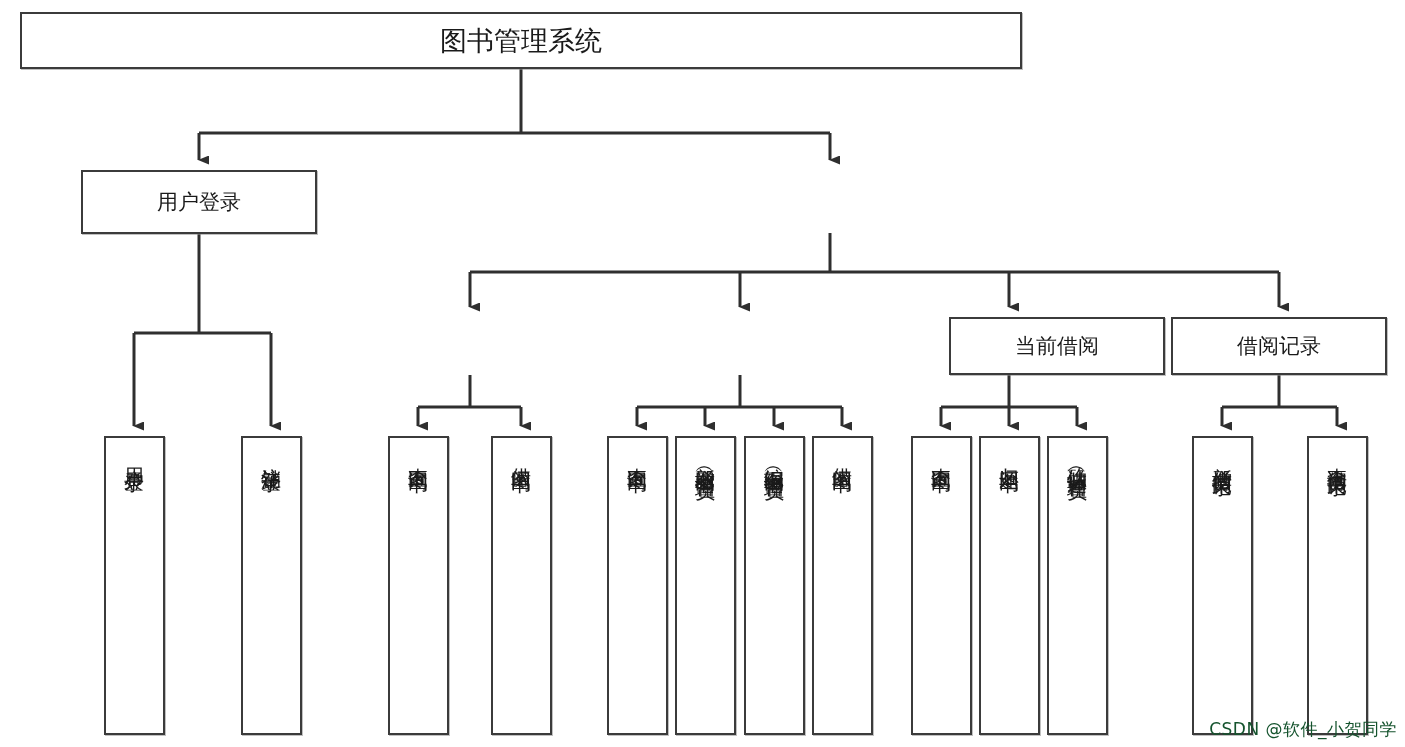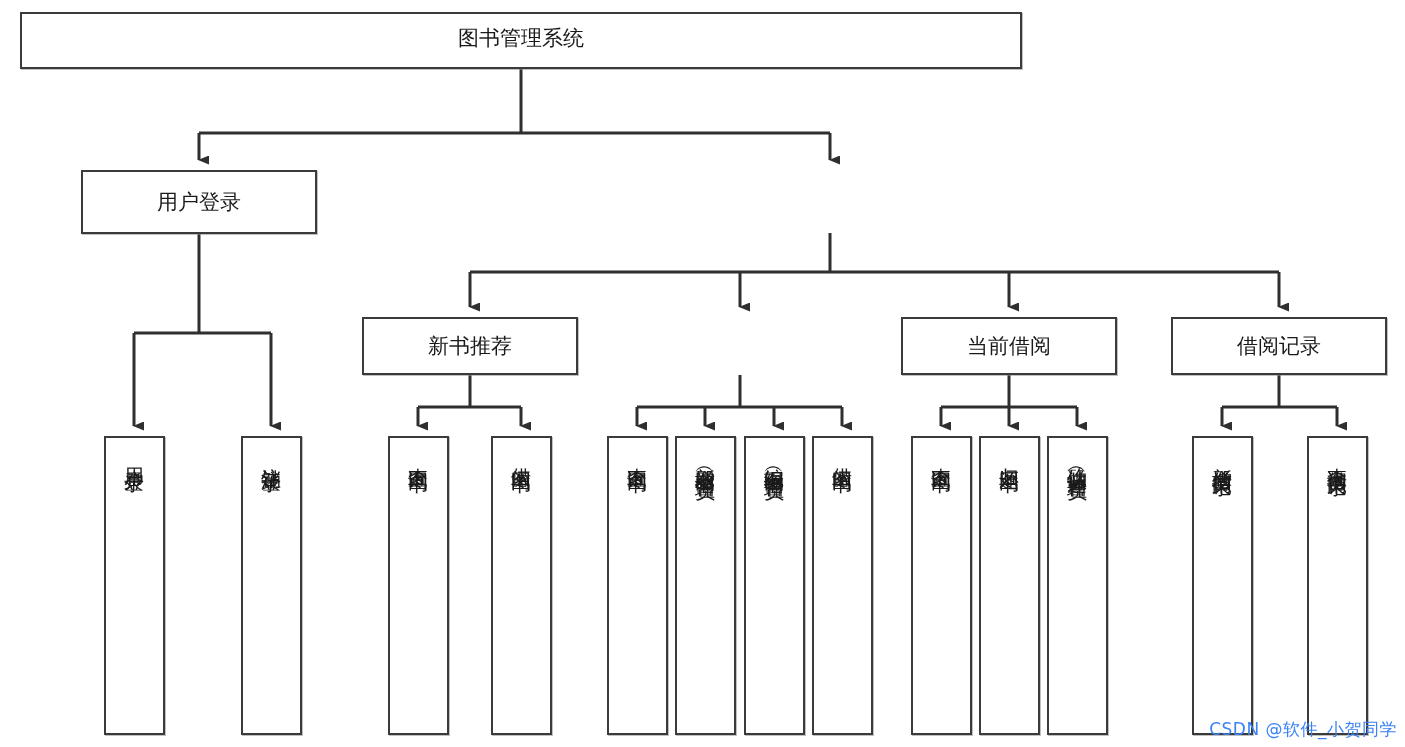--- a/index.html
+++ b/index.html
@@ -38,41 +38,40 @@
   .node .label {
     color: #1a1a1a;
     line-height: 1.18;
     text-align: center;
     white-space: nowrap;
   }
   .node.horiz .label {
     font-size: 21px;
   }
   .node.root .label {
-    font-size: 21px;
-    font-family: Liberation Mono, monospace;
+    font-size: 27px;
   }
   .node.vert {
     align-items: flex-start;
     padding-top: 14px;
   }
   .node.vert .label {
     writing-mode: vertical-rl;
     text-orientation: upright;
     font-size: 20px;
     letter-spacing: 2px;
     line-height: 1;
     white-space: nowrap;
   }
   .watermark {
     position: absolute;
     right: 8px;
     bottom: 6px;
     font-size: 17px;
-    color: #3b82f6;
+    color: #14532d;
     letter-spacing: 0.5px;
     white-space: nowrap;
   }
 </style>
 </head>
 <body>
 
 <div id="canvas">
 
   <svg class="edges" viewBox="0 0 1405 747">
@@ -126,24 +125,21 @@
   </svg>
 
   <div class="node root horiz" style="left:20px; top:12px; width:1002px; height:57px;">
     <span class="label">图书管理系统</span>
   </div>
 
   <div class="node horiz" style="left:81px; top:170px; width:236px; height:64px;">
     <span class="label">用户登录</span>
   </div>
 
-  <div class="node horiz" style="left:362px; top:317px; width:216px; height:58px;">
-    <span class="label">新书推荐</span>
-  </div>
-  <div class="node horiz" style="left:901px; top:317px; width:216px; height:58px;">
+  <div class="node horiz" style="left:949px; top:317px; width:216px; height:58px;">
     <span class="label">当前借阅</span>
   </div>
   <div class="node horiz" style="left:1171px; top:317px; width:216px; height:58px;">
     <span class="label">借阅记录</span>
   </div>
 
   <div class="node vert" style="left:104px; top:436px; width:61px; height:299px;">
     <span class="label">用户登录</span>
   </div>
   <div class="node vert" style="left:241px; top:436px; width:61px; height:299px;">

